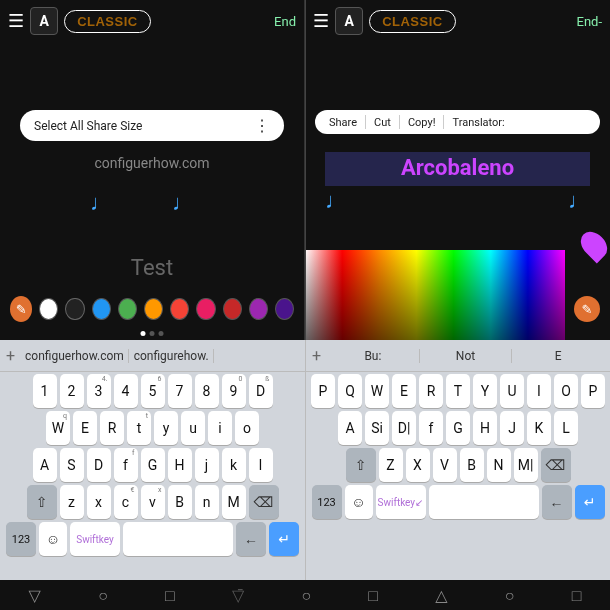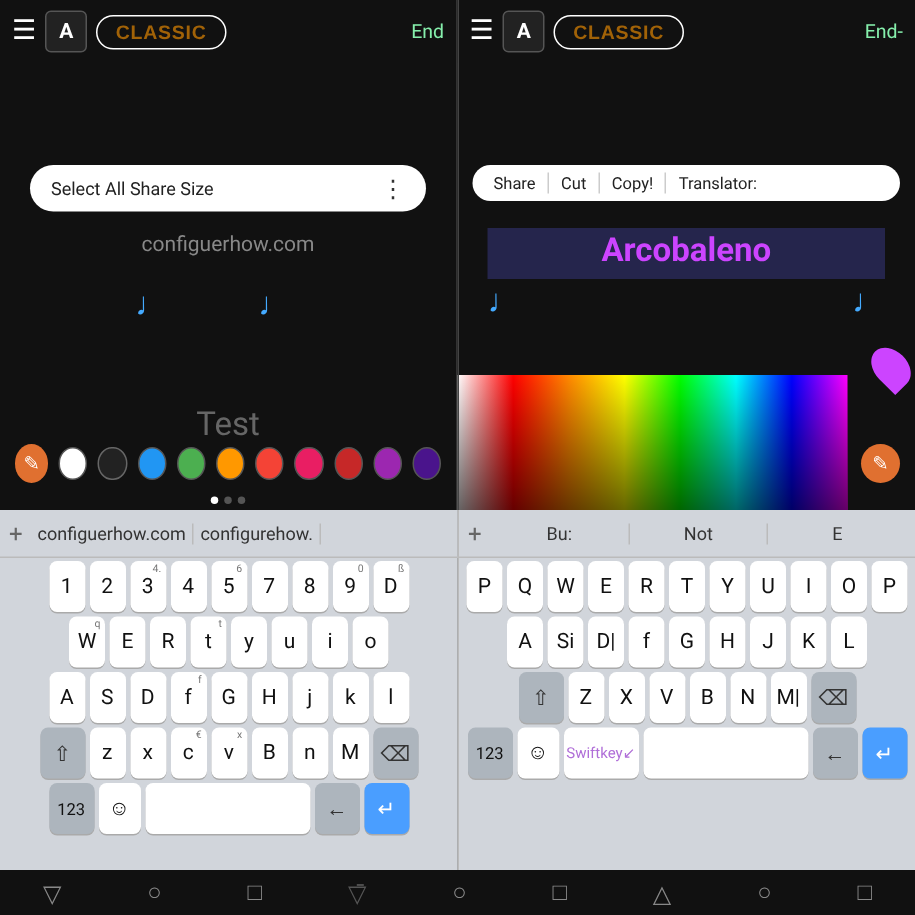--- a/index.html
+++ b/index.html
@@ -136,21 +136,21 @@
     }
 
     .handle {
       color: #4af;
       font-size: 22px;
     }
 
     
     .test-text {
       position: absolute;
-      bottom: 44px;
+      bottom: 60px;
       left: 50%;
       transform: translateX(-50%);
       color: #666;
       font-size: 22px;
     }
 
     
     .color-palette {
       position: absolute;
       bottom: 18px;
@@ -701,20 +701,23 @@
             </div>
         </div>
 
         <div class="key-row">
           <div class="key key-numbers">
               <span class="key-main" style="font-size:11px">123</span>
             </div>
           <div class="key key-emoji">
               <span class="key-main">☺</span>
             </div>
+          <div class="key key-swiftkey">
+              <span style="color:#b06fd8;font-size:10px">Swiftkey</span>
+            </div>
           <div class="key key-space"></div>
           <div class="key key-special">
               <span style="font-size:14px">←</span>
             </div>
           <div class="key key-action">
               <span style="font-size:14px">↵</span>
             </div>
         </div>
       </div>
     </div>

